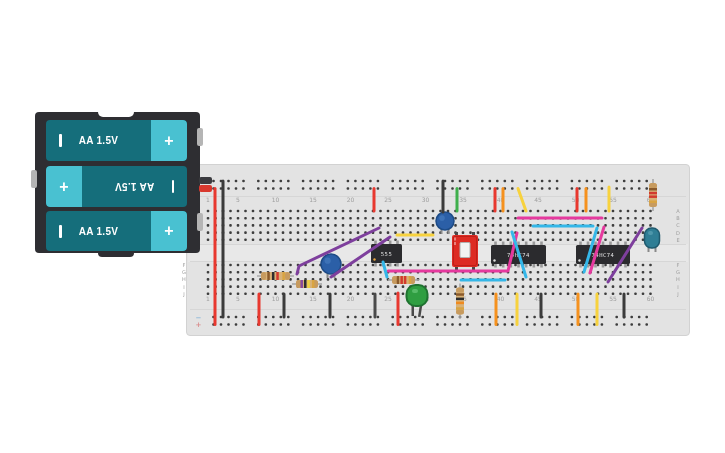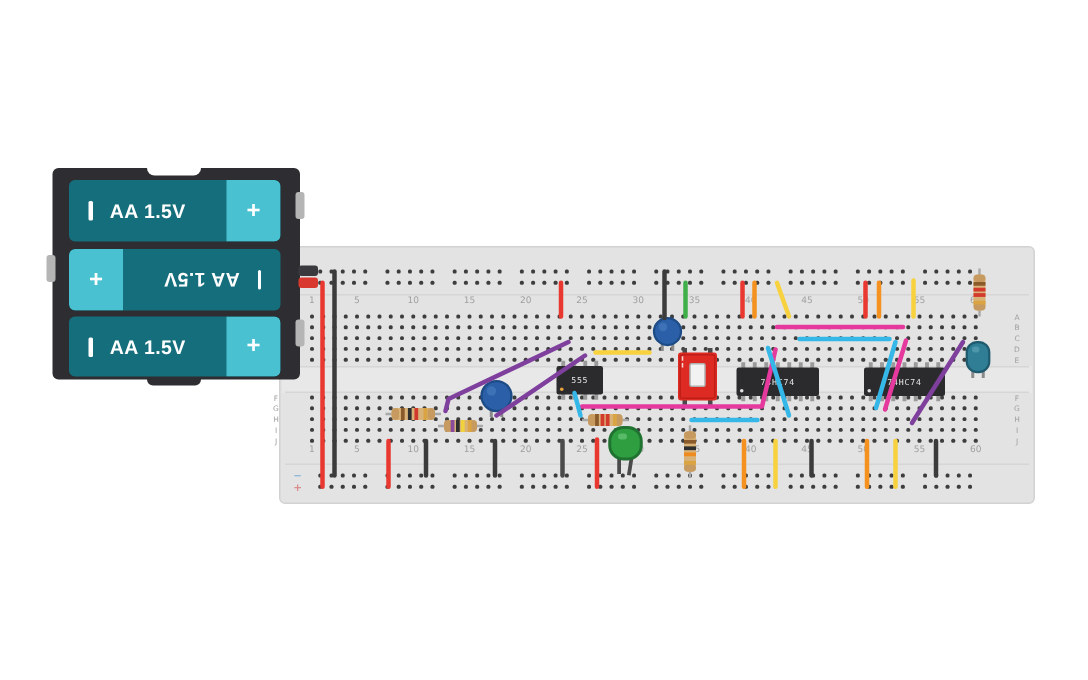--- a/index.html
+++ b/index.html
@@ -19,21 +19,21 @@
   .stab.l{left:-4px;top:58px;} .stab.rt{right:-3px;top:16px;} .stab.rb{right:-3px;top:101px;}
   .cell{position:absolute;left:11px;width:141px;height:41px;background:#156e7b;border-radius:4px;overflow:hidden;}
   .cell.c1{top:8px;} .cell.c2{top:54px;} .cell.c3{top:99px;height:40px;}
   .cell .cap{position:absolute;top:0;width:36px;height:100%;background:#49c1d1;color:#fff;
              display:flex;align-items:center;justify-content:center;font-size:16px;font-weight:bold;}
   .cell.normal .cap{right:0;border-radius:0 4px 4px 0;}
   .cell.flipped .cap{left:0;border-radius:4px 0 0 4px;}
   .cell .minusbar{position:absolute;top:14px;width:2.5px;height:13px;background:#ffffff;border-radius:1px;}
   .cell.normal .minusbar{left:13px;} .cell.flipped .minusbar{right:13px;}
   .cell .clabel{position:absolute;top:0;height:100%;display:flex;align-items:center;justify-content:center;
-                color:#fff;font-weight:bold;font-size:13px;letter-spacing:.3px;width:105px;}
+                color:#fff;font-weight:bold;font-size:10px;letter-spacing:.3px;width:105px;}
   .cell.normal .clabel{left:0;}
   .cell.flipped .clabel{right:0;transform:rotate(180deg);}
   .lead{position:absolute;border-radius:2px;width:13px;height:7px;}
   .lead.black{right:-12px;top:65px;background:#3a3a3e;}
   .lead.red{right:-12px;top:73px;background:#d8382e;}
 </style>
 </head>
 <body>
 
 <div class="stage">

